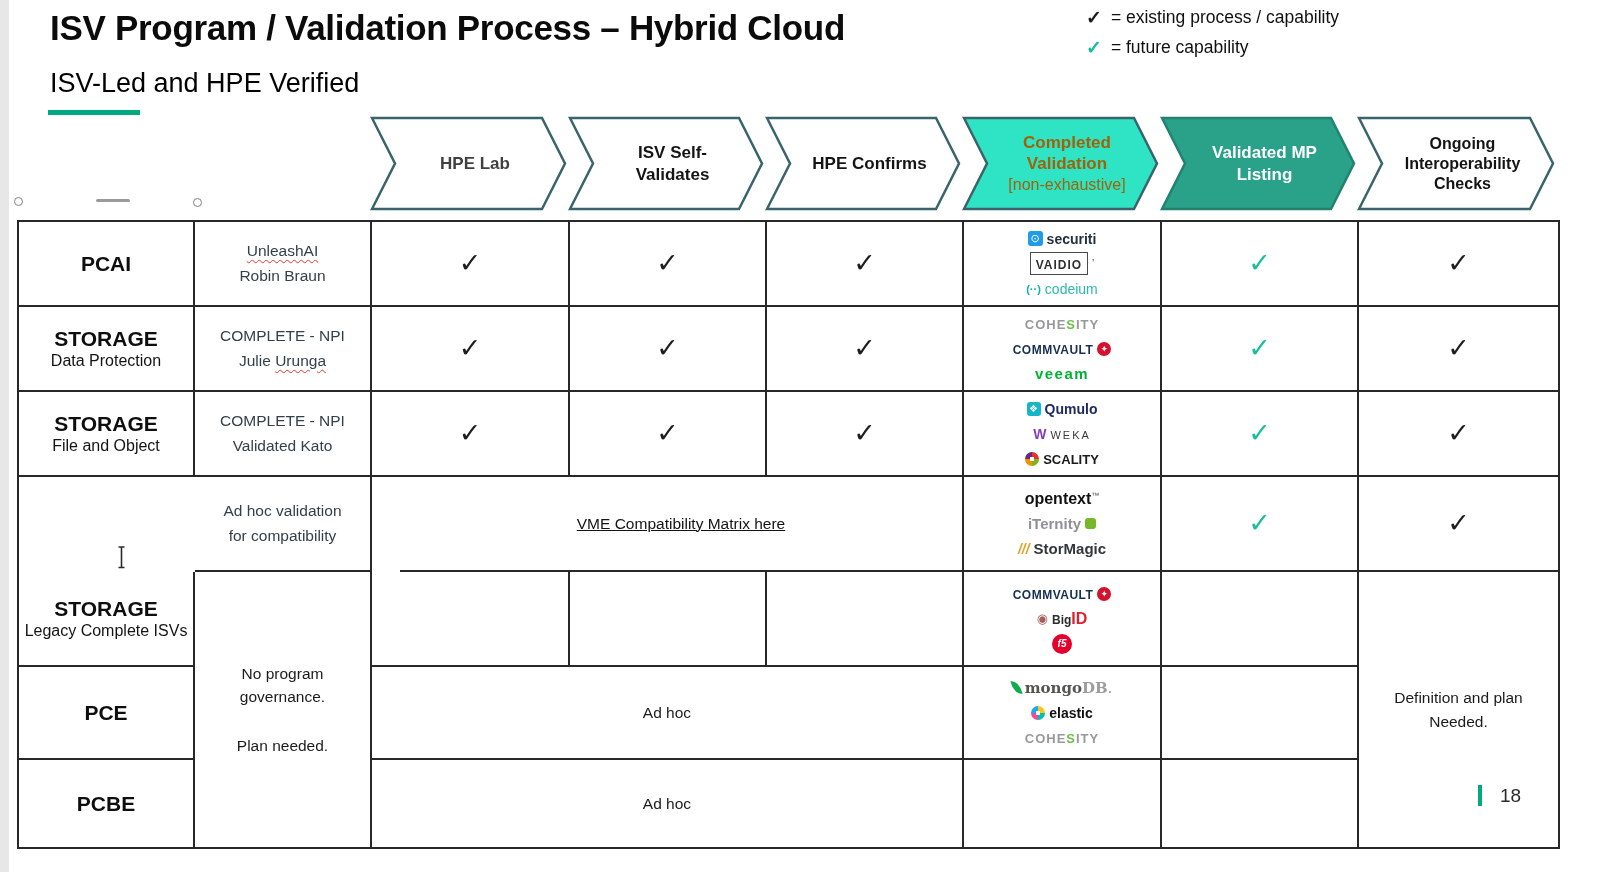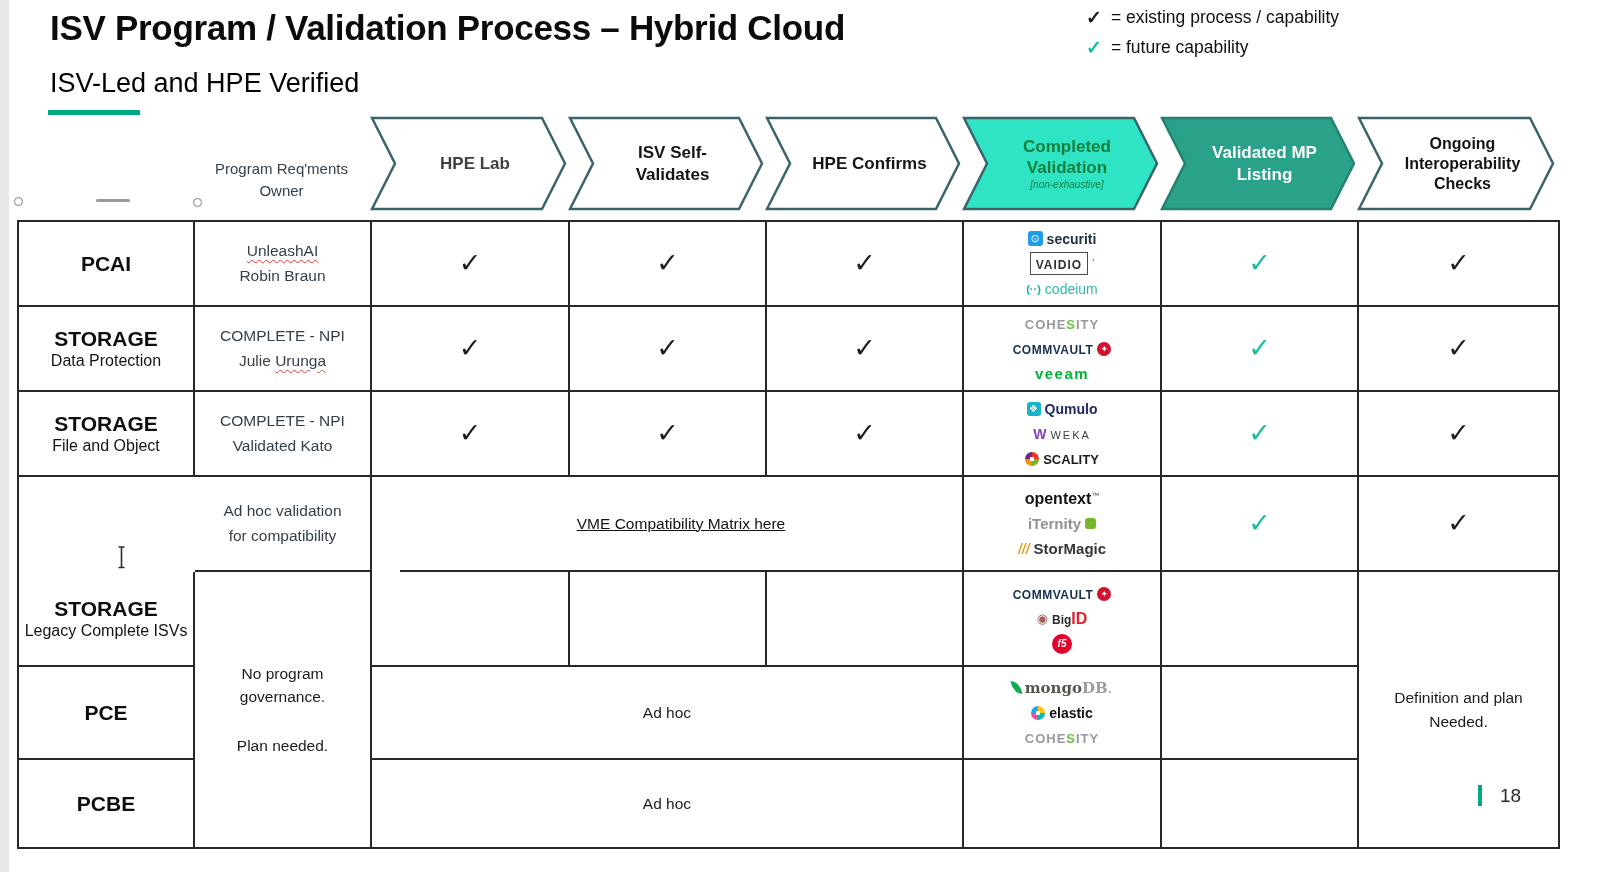--- a/index.html
+++ b/index.html
@@ -21,21 +21,21 @@
   .owner-header{position:absolute;left:193px;top:158px;width:177px;text-align:center;
                 font-size:15px;line-height:1.45;color:#33424D;}
 
   
   .steps{position:absolute;left:370px;top:115px;width:1186px;height:97px;}
   .step{position:absolute;top:0;height:97px;}
   .step svg{position:absolute;left:0;top:0;}
   .step .lbl{position:absolute;left:0;top:0;width:100%;height:100%;display:flex;flex-direction:column;
              align-items:center;justify-content:center;text-align:center;
              font-weight:bold;font-size:17px;line-height:1.25;padding-left:12px;box-sizing:border-box;}
-  .step .sub{font-size:10px;font-weight:500;margin-top:1px;font-style:italic;}
+  .step .sub{font-size:16px;font-weight:500;margin-top:1px;}
 
   
   .grid{position:absolute;left:17px;top:220px;width:1539px;height:625px;display:grid;
         grid-template-columns:176px 177px 198px 197px 197px 198px 197px 199px;
         grid-template-rows:85px 85px 85px 95px 95px 93px 87px;
         border:2px solid #282828;background:#fff;box-sizing:content-box;}
   .cell{border-right:2px solid #282828;border-bottom:2px solid #282828;
         display:flex;flex-direction:column;align-items:center;justify-content:center;
         text-align:center;box-sizing:border-box;overflow:hidden;padding:2px 4px;}
   .cat-title{font-size:21px;font-weight:bold;color:#0e0e0e;line-height:1.2;}
@@ -80,24 +80,20 @@
     <div class="legend-row">
       <span class="legend-check" style="color: rgb(29, 29, 27);">✓</span>
       <span>= existing process / capability</span>
     </div>
     <div class="legend-row">
       <span class="legend-check" style="color: rgb(24, 189, 155);">✓</span>
       <span>= future capability</span>
     </div>
   </div>
 
-  <div class="owner-header">
-    <span style="display:block">Program Req'ments</span>
-    <span style="display:block">Owner</span>
-  </div>
 
   <div class="steps">
       <div class="step" style="left: 0px; width: 198px;">
         <svg width="198" height="97" viewBox="0 0 198 97">
       <polygon points="2,3 172,3 195,48.5 172,94 2,94 25,48.5" fill="#ffffff" stroke="#3A646C" stroke-width="2.5"></polygon>
         </svg>
         <div class="lbl" style="color: #404040;">
           <div>HPE Lab</div>
         </div>
       </div>
@@ -115,21 +111,21 @@
       <polygon points="2,3 171,3 194,48.5 171,94 2,94 25,48.5" fill="#ffffff" stroke="#3A646C" stroke-width="2.5"></polygon>
         </svg>
         <div class="lbl" style="color: rgb(20, 20, 20);">
           <div>HPE Confirms</div>
         </div>
       </div>
       <div class="step" style="left: 592px; width: 198px;">
         <svg width="198" height="97" viewBox="0 0 198 97">
       <polygon points="2,3 172,3 195,48.5 172,94 2,94 25,48.5" fill="#2EE4C4" stroke="#3A646C" stroke-width="2.5"></polygon>
         </svg>
-        <div class="lbl" style="color: #15803d;">
+        <div class="lbl" style="color: #a16207;">
           <div>Completed</div>
           <div>Validation</div>
           <div class="sub">[non-exhaustive]</div>
         </div>
       </div>
       <div class="step" style="left: 790px; width: 197px;">
         <svg width="197" height="97" viewBox="0 0 197 97">
       <polygon points="2,3 171,3 194,48.5 171,94 2,94 25,48.5" fill="#2AA189" stroke="#22826F" stroke-width="2.5"></polygon>
         </svg>
         <div class="lbl" style="color: rgb(255, 255, 255);">

